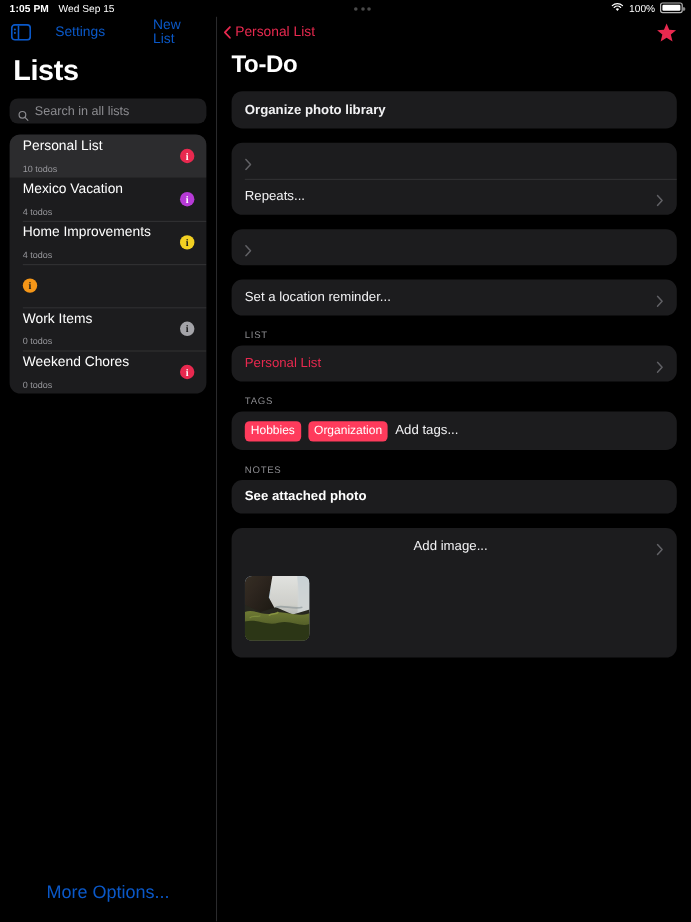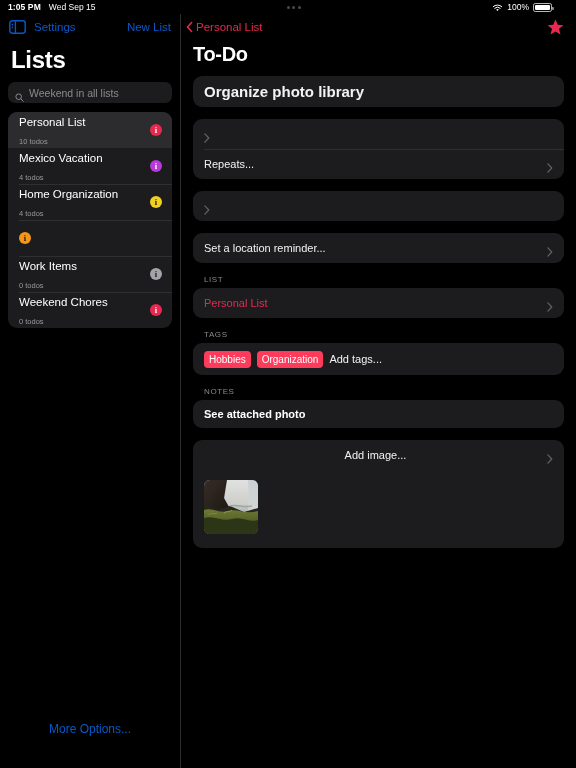--- a/index.html
+++ b/index.html
@@ -16,42 +16,42 @@
   .statusbar {
     position: absolute; top: 0; left: 0; width: 576px; height: 14px;
     display: flex; align-items: center; color: #fff; font-size: 8.5px;
   }
   .sb-left { display: flex; align-items: center; gap: 8px; padding-left: 8px; }
   .sb-time { font-weight: 600; letter-spacing: .1px; }
   .sb-date { font-weight: 500; }
   .sb-center { flex: 1; display: flex; justify-content: center; align-items: center; }
   .dots-handle { display: flex; gap: 2.5px; }
   .dots-handle i { width: 3px; height: 3px; border-radius: 50%; background: #4a4a4a; display: block; }
-  .sb-right { display: flex; align-items: flex-end; gap: 4px; padding-right: 24px; }
+  .sb-right { display: flex; align-items: flex-start; gap: 4px; padding-right: 7px; }
   .wifi { width: 11px; height: 8px; position: relative; }
   .batt {
     width: 19px; height: 9px; border: 1px solid #b8b8b8; border-radius: 2.2px;
     position: relative; padding: 1px;
   }
   .batt::after {
     content: ""; position: absolute; right: -2.6px; top: 2.6px;
     width: 1.6px; height: 3px; background: #8a8a8a; border-radius: 0 1px 1px 0;
   }
   .batt i { display: block; height: 100%; background: #fff; border-radius: 1px; }
   .sb-pct { font-size: 8.5px; font-weight: 500; }
 
   
   .panes { position: absolute; top: 14px; left: 0; width: 576px; height: 754px; display: flex; }
   .sidebar { width: 180px; height: 100%; background: #000; position: relative; }
   .divider { width: 1px; height: 100%; background: #2a2a2c; }
   .detail { flex: 1; height: 100%; background: #000; position: relative; }
 
   
   .side-nav {
-    height: 26px; display: flex; align-items: center; padding: 0 9px; gap: 8px;
+    height: 26px; display: flex; align-items: center; padding: 0 9px; gap: 20px;
   }
   .side-toggle { width: 17px; height: 14px; position: relative; cursor: pointer; }
   .nav-link { color: #0a58c8; font-size: 11.5px; cursor: pointer; }
   .nav-spacer { flex: 1; }
 
   .lists-title {
     font-size: 24px; font-weight: 700; color: #fff; padding: 6px 11px 8px 11px;
     letter-spacing: -.3px;
   }
 
@@ -79,22 +79,22 @@
   .lr-count { color: #98989d; font-size: 7.5px; line-height: 10px; margin-top: 1px; }
   .badge {
     width: 12px; height: 12px; border-radius: 50%; flex: none;
     display: flex; align-items: center; justify-content: center;
     font-size: 8.5px; font-weight: 700; font-family: "Liberation Serif", serif;
     color: #1a1a1a; line-height: 1;
   }
   .badge.light-glyph { color: #fff; }
 
   .more-options {
-    position: absolute; bottom: 32px; left: 0; width: 180px; text-align: center;
-    color: #0a58c8; font-size: 12px; cursor: pointer;
+    position: absolute; bottom: 16px; left: 0; width: 180px; text-align: center;
+    color: #0a58c8; font-size: 15px; cursor: pointer;
   }
 
   
   .detail-nav { height: 26px; display: flex; align-items: center; padding: 0 12px 0 5px; }
   .back-btn { display: flex; align-items: center; gap: 3px; color: #e8294f; font-size: 11.5px; cursor: pointer; }
   .chev-back { width: 7px; height: 12px; position: relative; flex: none; }
   .detail-spacer { flex: 1; }
   .star { width: 17px; height: 16px; cursor: pointer; }
 
   .todo-title {
@@ -110,21 +110,21 @@
   }
   .row + .row::before {
     content: ""; position: absolute; left: 11px; right: 0; top: 0; height: 1px; background: #2f2f31;
   }
   .row-label { flex: 1; color: #f2f2f4; font-size: 11px; }
   .row-label.accent { color: #e8294f; }
   .chev {
     width: 6px; height: 10px; flex: none; opacity: .55;
   }
   .title-card .row { min-height: 31px; }
-  .title-card .row-label { font-weight: 600; font-size: 15px; }
+  .title-card .row-label { font-weight: 600; font-size: 11px; }
 
   .section-head {
     color: #8b8b8f; font-size: 8px; letter-spacing: .6px; font-weight: 500;
     padding: 0 0 4px 11px; text-transform: uppercase;
   }
 
   .tags-row { min-height: 32px; display: flex; align-items: center; padding: 0 11px; gap: 6px; flex-wrap: wrap; }
   .chip {
     background: #ff3b5c; color: #fff; font-size: 10px; font-weight: 500;
     padding: 3px 5px; border-radius: 4px; line-height: 11px; cursor: pointer;
@@ -194,41 +194,41 @@
 
       <div class="lists-title">Lists</div>
 
       <div class="searchbox">
         <span class="mag">
           <svg viewBox="0 0 10 10" width="9" height="9">
             <circle cx="4.1" cy="4.1" r="3.1" stroke="#8b8b8f" stroke-width="1.1" fill="none"></circle>
             <line x1="6.5" y1="6.5" x2="9.2" y2="9.2" stroke="#8b8b8f" stroke-width="1.1" stroke-linecap="round"></line>
           </svg>
         </span>
-        <span class="search-ph">Weekend in all lists</span>
+        <span class="search-ph">Search in all lists</span>
       </div>
 
       <div class="lists-card">
         <div class="list-row selected">
           <span class="lr-text">
             <span class="lr-name">Personal List</span><br>
             <span class="lr-count">10 todos</span>
           </span>
           <span class="badge light-glyph" style="background:#e8294f">i</span>
         </div>
         <div class="list-row">
           <span class="lr-text">
             <span class="lr-name">Mexico Vacation</span><br>
             <span class="lr-count">4 todos</span>
           </span>
           <span class="badge light-glyph" style="background:#b63ad6">i</span>
         </div>
         <div class="list-row">
           <span class="lr-text">
-            <span class="lr-name">Home Organization</span><br>
+            <span class="lr-name">Home Improvements</span><br>
             <span class="lr-count">4 todos</span>
           </span>
           <span class="badge" style="background:#f2d022">i</span>
         </div>
         <div class="list-row">
           <span class="badge" style="background:#f59618">i</span>
         </div>
         <div class="list-row">
           <span class="lr-text">
             <span class="lr-name">Work Items</span><br>

